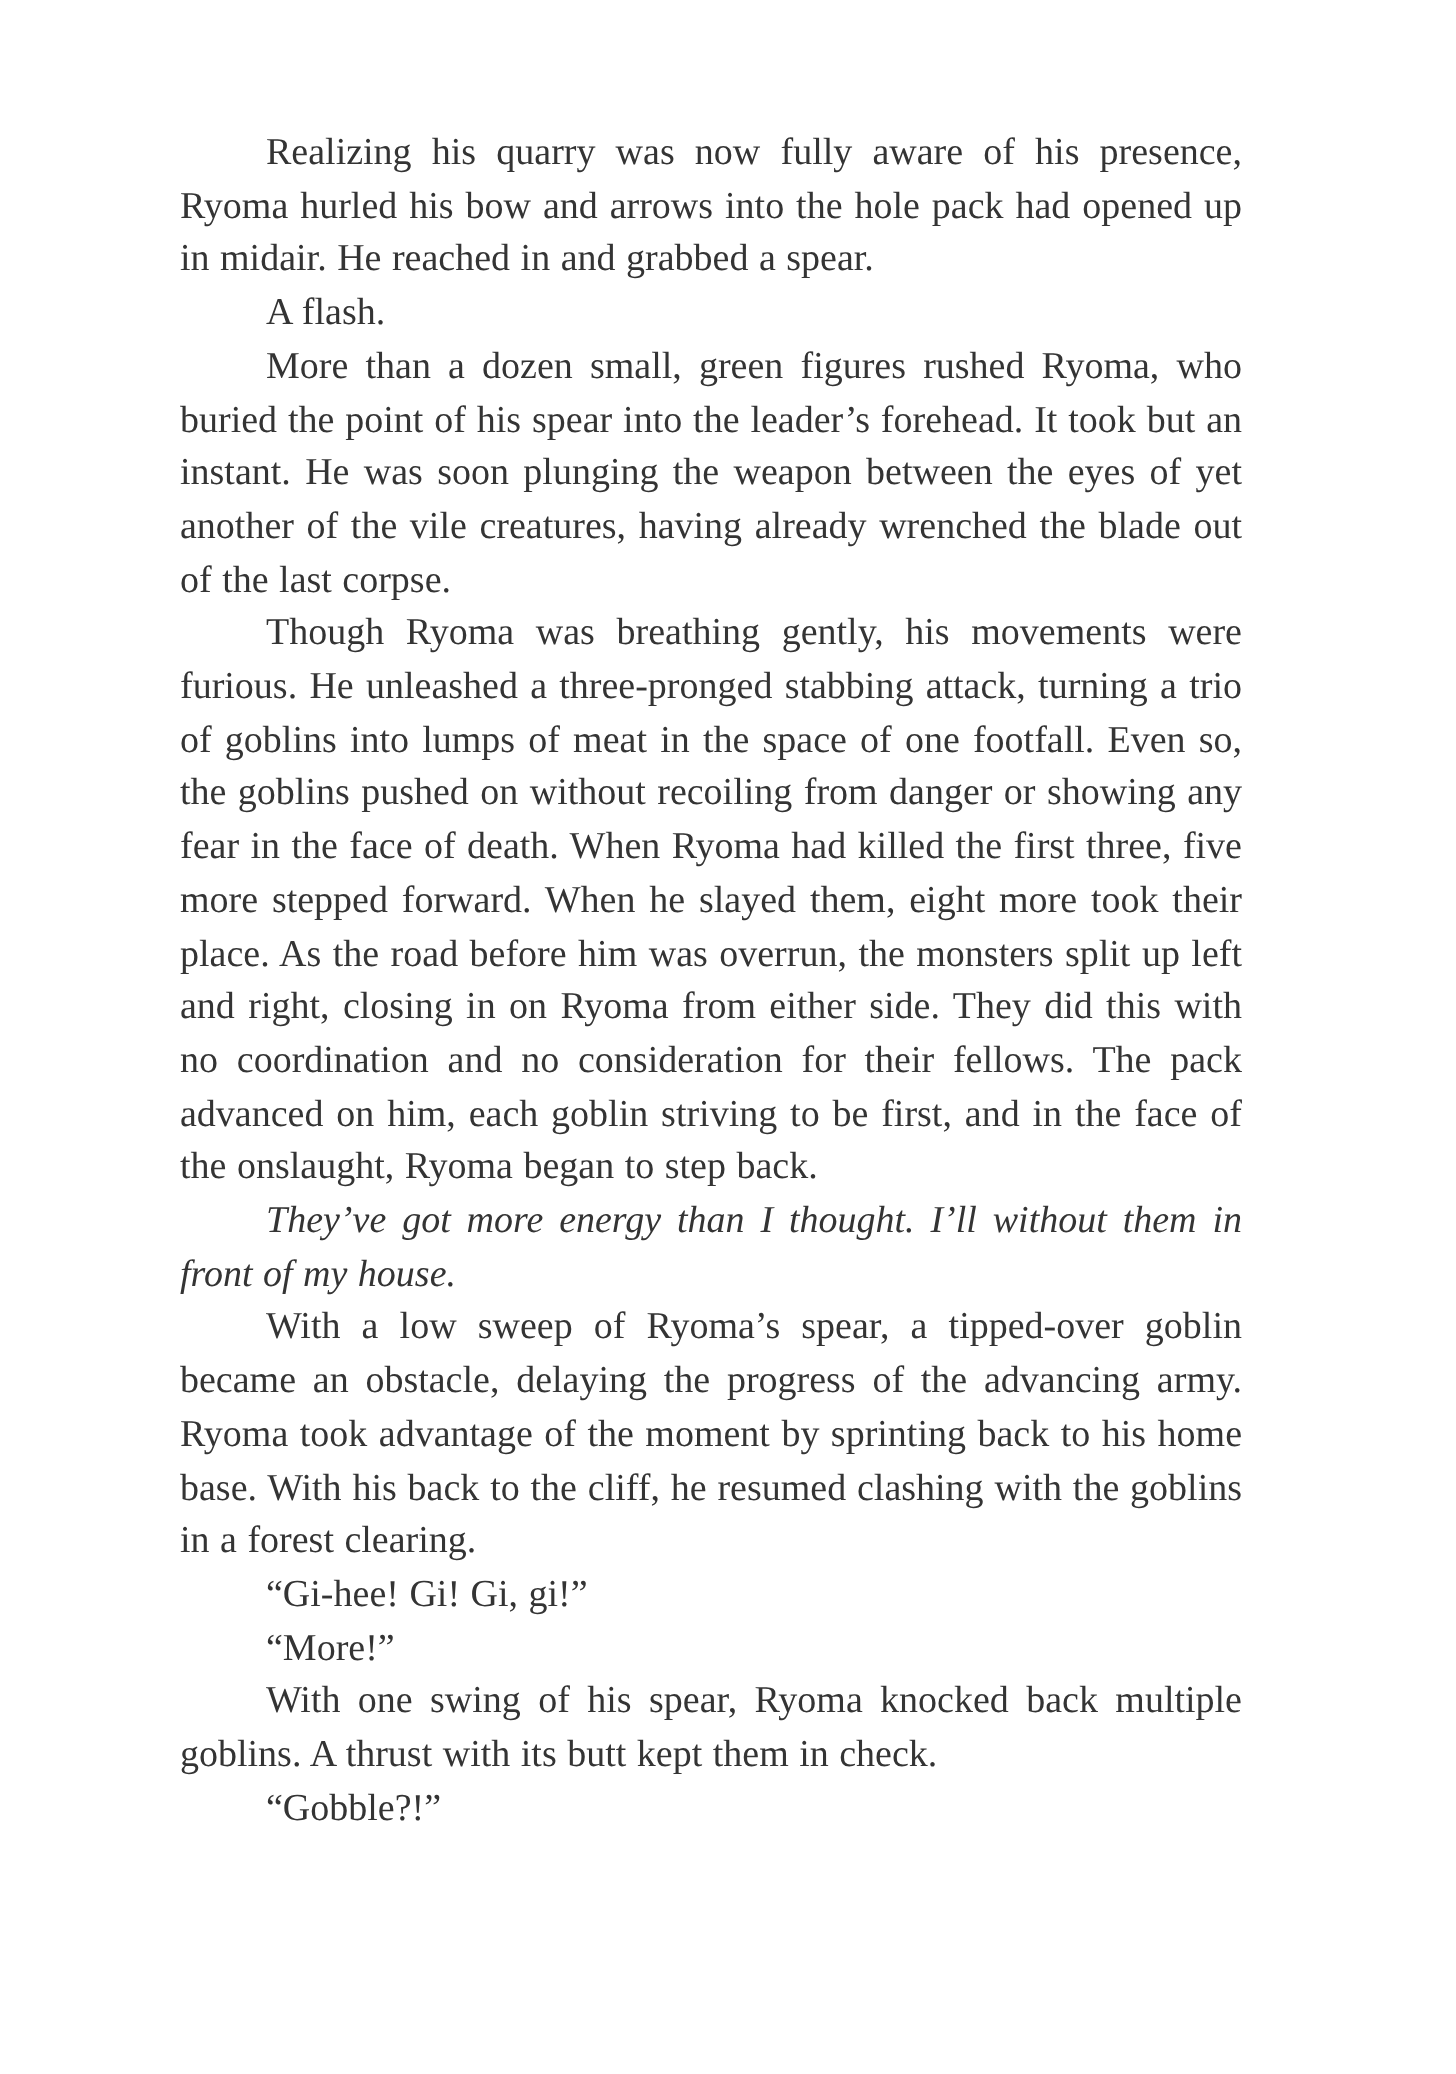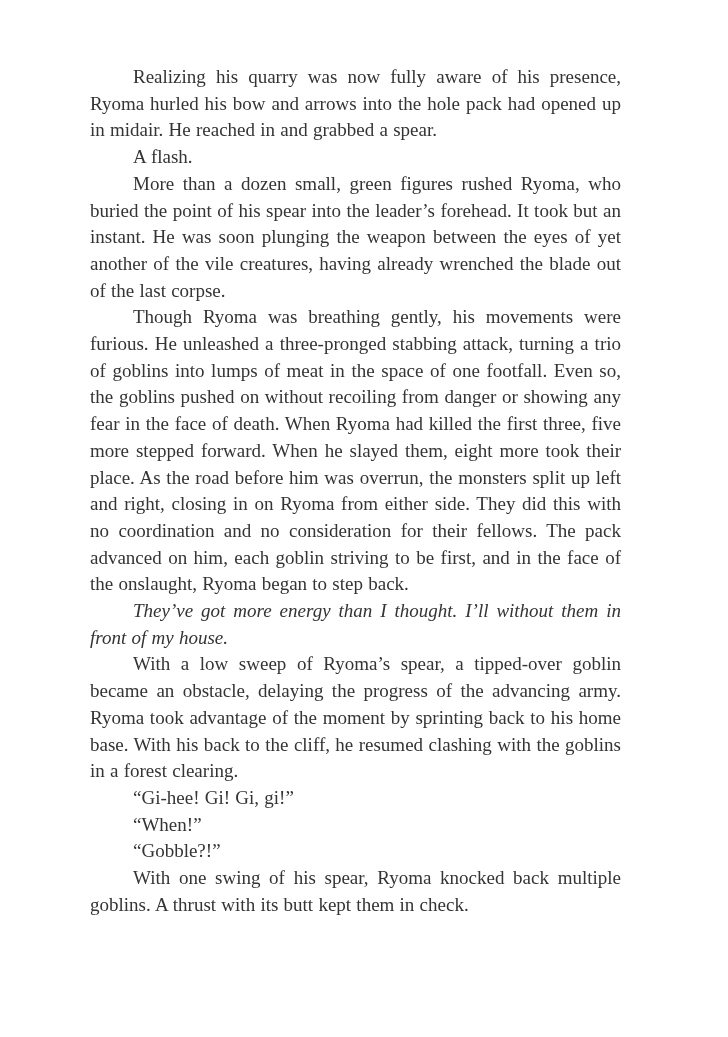--- a/index.html
+++ b/index.html
@@ -39,16 +39,16 @@
 <body>
 
 <div class="book-page">
   <p>Realizing his quarry was now fully aware of his presence, Ryoma hurled his bow and arrows into the hole pack had opened up in midair. He reached in and grabbed a spear.</p>
   <p>A flash.</p>
   <p>More than a dozen small, green figures rushed Ryoma, who buried the point of his spear into the leader’s forehead. It took but an instant. He was soon plunging the weapon between the eyes of yet another of the vile creatures, having already wrenched the blade out of the last corpse.</p>
   <p>Though Ryoma was breathing gently, his movements were furious. He unleashed a three-pronged stabbing attack, turning a trio of goblins into lumps of meat in the space of one footfall. Even so, the goblins pushed on without recoiling from danger or showing any fear in the face of death. When Ryoma had killed the first three, five more stepped forward. When he slayed them, eight more took their place. As the road before him was overrun, the monsters split up left and right, closing in on Ryoma from either side. They did this with no coordination and no consideration for their fellows. The pack advanced on him, each goblin striving to be first, and in the face of the onslaught, Ryoma began to step back.</p>
   <p class="italic">They’ve got more energy than I thought. I’ll without them in front of my house.</p>
   <p>With a low sweep of Ryoma’s spear, a tipped-over goblin became an obstacle, delaying the progress of the advancing army. Ryoma took advantage of the moment by sprinting back to his home base. With his back to the cliff, he resumed clashing with the goblins in a forest clearing.</p>
   <p>“Gi-hee! Gi! Gi, gi!”</p>
-  <p>“When!”</p>
+  <p>“More!”</p>
+  <p>With one swing of his spear, Ryoma knocked back multiple goblins. A thrust with its butt kept them in check.</p>
   <p>“Gobble?!”</p>
-  <p>With one swing of his spear, Ryoma knocked back multiple goblins. A thrust with its butt kept them in check.</p>
 </div>
 
 </body></html>

